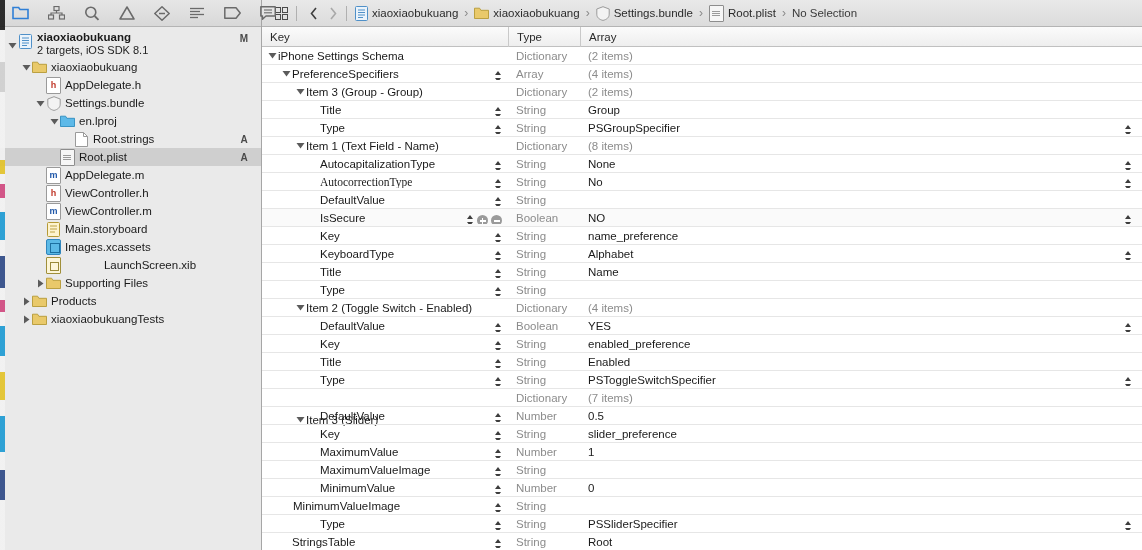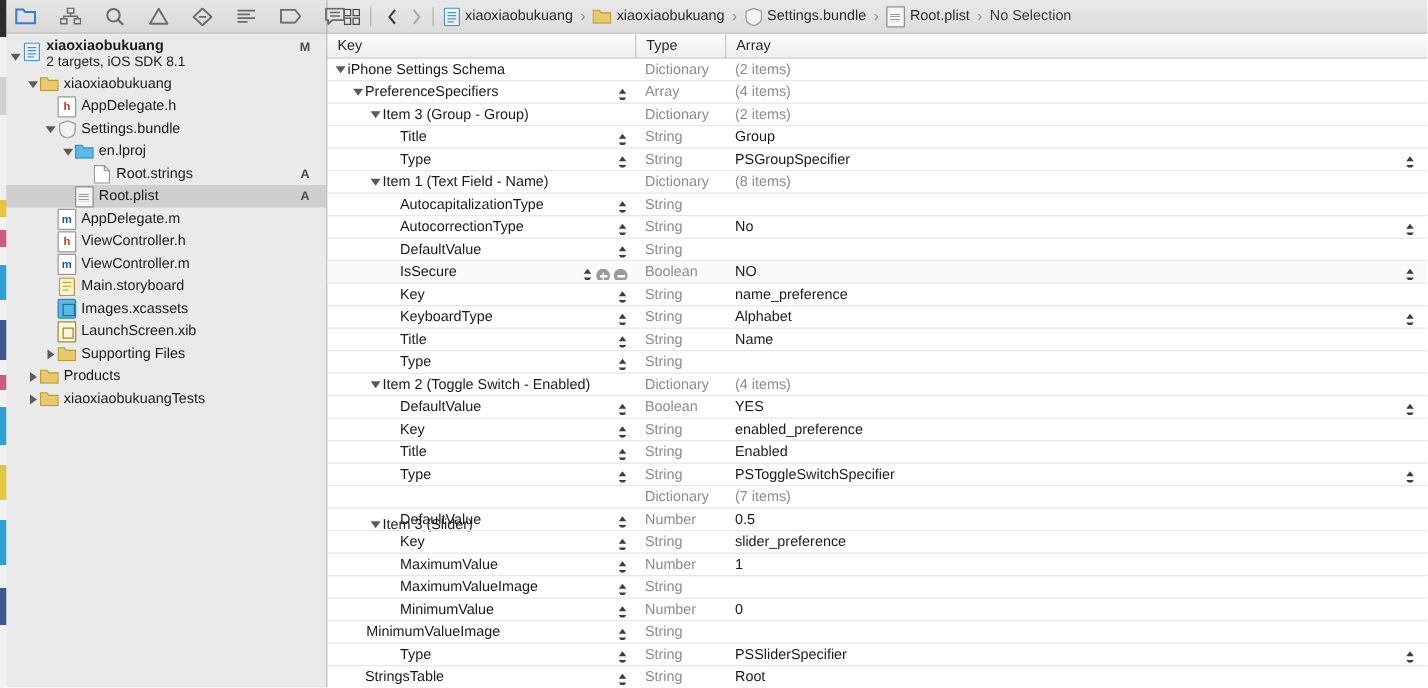--- a/index.html
+++ b/index.html
@@ -404,21 +404,21 @@
           <div class="badge"></div>
         </div>
         <div class="row" style="padding-left: 34px;">
           <div class="twisty"></div>
           <div class="ficon">
             <div class="xc-ico"></div>
           </div>
           <div class="flabel">Images.xcassets</div>
           <div class="badge"></div>
         </div>
-        <div class="row" style="padding-left: 34px;">
+        <div class="row" style="padding-left: 34px; text-align: center;">
           <div class="twisty"></div>
           <div class="ficon">
             <div class="xib-ico"></div>
           </div>
           <div class="flabel">LaunchScreen.xib</div>
           <div class="badge"></div>
         </div>
         <div class="row" style="padding-left: 34px;">
           <div class="twisty">
             <svg width="9" height="9" viewBox="0 0 9 9">
@@ -619,23 +619,26 @@
         </div>
         <div class="prow">
           <div class="c-key" style="padding-left: 46px;">
             <div class="ktw"></div>
             <span class="klabel">AutocapitalizationType</span>
             <div class="kctrl">
               <div class="stepper"></div>
             </div>
           </div>
           <div class="c-type">String</div>
-        </div>
-        <div class="prow">
-          <div class="c-key" style="padding-left: 46px;">
+          <div class="c-val"><span>None</span><div class="vctrl">
+              <div class="stepper"></div>
+            </div></div>
+        </div>
+        <div class="prow">
+          <div class="c-key" style="padding-left: 46px; font-family: Liberation Serif, serif;">
             <div class="ktw"></div>
             <span class="klabel">AutocorrectionType</span>
             <div class="kctrl">
               <div class="stepper"></div>
             </div>
           </div>
           <div class="c-type">String</div>
           <div class="c-val"><span>No</span><div class="vctrl">
               <div class="stepper"></div>
             </div></div>

